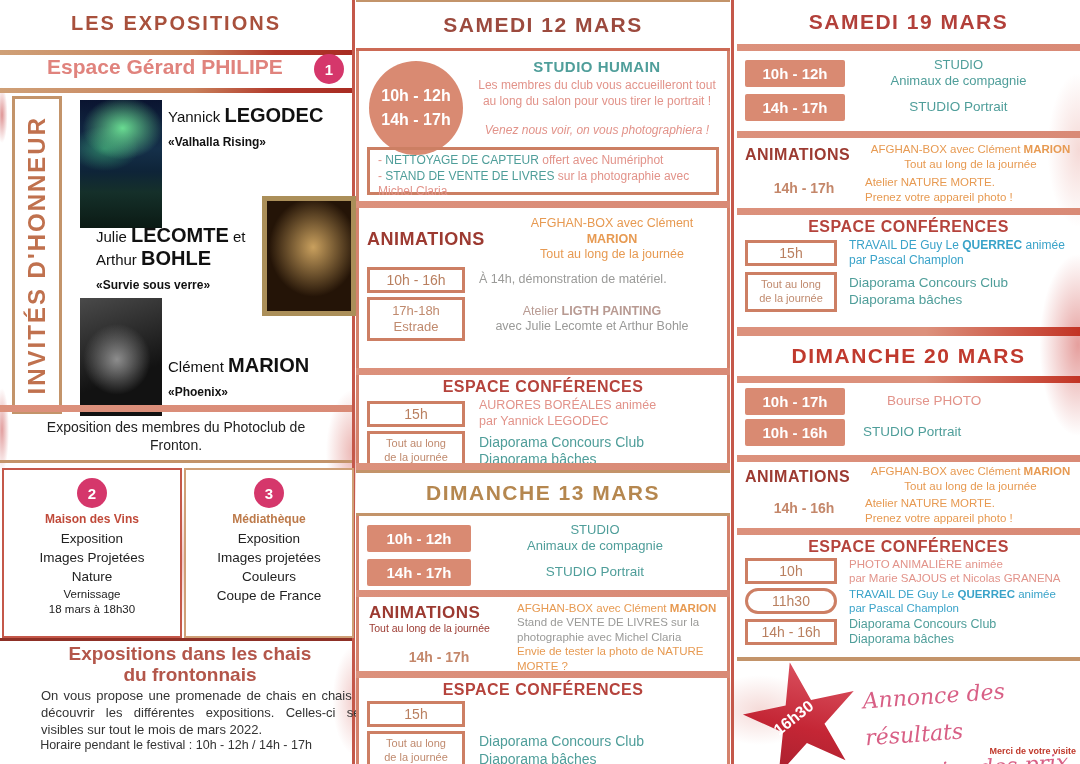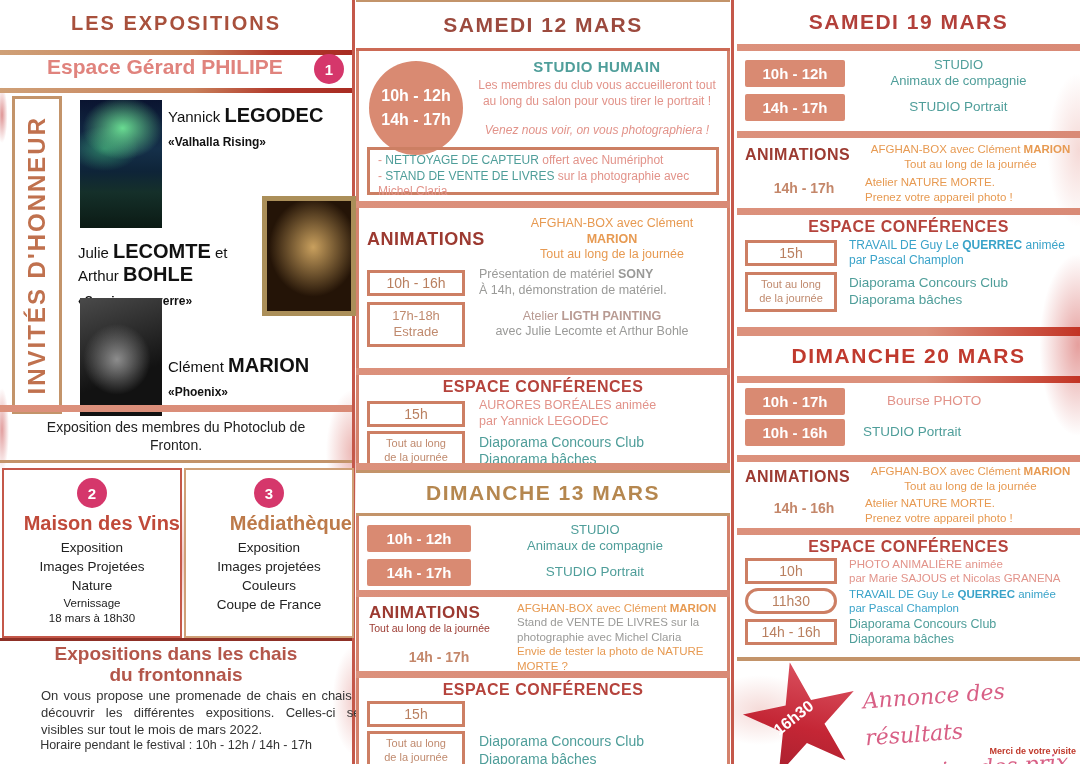--- a/index.html
+++ b/index.html
@@ -64,28 +64,28 @@
   #photo-body{left:80px;top:298px;width:82px;height:118px;
      background:radial-gradient(55% 40% at 45% 52%, #8d8d8d, rgba(20,20,20,0) 75%),
                 linear-gradient(160deg,#4a4a4a,#121212 65%);}
   .artist-name{font-size:15px;color:#111;}
   .artist-name .big{font-size:20px;font-weight:bold;}
   .artist-work{font-size:12px;font-weight:bold;color:#111;margin-top:8px;}
   .card{position:absolute;background:#fff;}
   #card-maison{left:2px;top:468px;width:176px;height:166px;border:2px solid #c4584a;}
   #card-media{left:184px;top:468px;width:166px;height:166px;border:2px solid #cfa077;}
   .card .badge{margin:8px auto 4px;}
-  .venue-name{font-weight:bold;font-size:20px;text-align:right;margin:2px 0 4px;}
+  .venue-name{font-weight:bold;font-size:12px;text-align:center;margin:2px 0 4px;}
   #card-maison .venue-name{color:#c04a3a;}
   #card-media .venue-name{color:#bd7a4a;}
   .venue-item{font-size:13.5px;text-align:center;color:#222;line-height:1.4;}
   .venue-small{font-size:11.5px;text-align:center;color:#222;line-height:1.3;}
   #maroon-line{position:absolute;left:0;top:638px;width:352px;height:3px;background:#8e3026;}
   .chais-title{position:absolute;left:0;top:644px;width:352px;text-align:center;font-weight:bold;
-               font-size:19px;line-height:1.1;color:#b3564a;}
+               font-size:19px;line-height:1.1;color:#b3564a;padding-left:14px;}
   .chais-body{position:absolute;left:5px;top:688px;width:342px;font-size:13px;color:#333;
               text-align:justify;line-height:1.3;margin-left:36px;}
   .chais-hours{position:absolute;left:0;top:738px;width:352px;text-align:center;font-size:12.5px;color:#333;}
   
   #col-mid{position:absolute;left:356px;top:0;width:374px;height:764px;z-index:3;display:flex;flex-direction:column;}
   .mid-sec{border-left:3px solid #d4826c;border-right:3px solid #d4826c;background:#fff;position:relative;overflow:hidden;}
   #mid-header{height:46px;border-top:2px solid #c3946a;border-bottom:3px solid #cc6a55;display:flex;align-items:center;justify-content:center;}
   #mid-header .day-title{color:#9c4a3e;}
   #dim13-header{height:40px;border-top:3px solid #c3946a;border-bottom:3px solid #c3946a;display:flex;align-items:center;justify-content:center;background:#fff;}
   #dim13-header .day-title{color:#b5874f;}
@@ -140,21 +140,21 @@
     </div>
 
     <div class="photo" id="photo-aurora"></div>
     <div class="abs" style="left:168px;top:104px;width:180px;">
       <div class="artist-name">
         <span>Yannick </span><span class="big">LEGODEC</span>
       </div>
       <div class="artist-work">«Valhalla Rising»</div>
     </div>
 
-    <div class="abs" style="left:78px;top:224px;width:190px;margin-top:16px;">
+    <div class="abs" style="left:96px;top:224px;width:190px;">
       <div class="artist-name">
         <span>Julie </span><span class="big">LECOMTE</span><span> et</span>
       </div>
       <div class="artist-name">
         <span>Arthur </span><span class="big">BOHLE</span>
       </div>
       <div class="artist-work">«Survie sous verre»</div>
     </div>
     <div class="photo" id="photo-hands"></div>
 
@@ -221,21 +221,20 @@
       <div class="row" style="margin-top:8px;">
         <div class="anim-head" style="width:138px;">ANIMATIONS</div>
         <div class="cell ctr orange" style="font-size:12.5px;">
           <div><span>AFGHAN-BOX avec Clément </span><span class="b">MARION</span></div>
           <div>Tout au long de la journée</div>
         </div>
       </div>
       <div class="row">
         <div class="tbox-line">10h - 16h</div>
         <div class="cell gray" style="font-size:12.5px;padding-left:14px;">
-          <div><span>Présentation de matériel </span><span class="b">SONY</span></div>
           <div>À 14h, démonstration de matériel.</div>
         </div>
       </div>
       <div class="row">
         <div class="tbox-line two" style="font-size:13px;">
           <div>17h-18h</div>
           <div>Estrade</div>
         </div>
         <div class="cell ctr gray" style="font-size:12.5px;">
           <div style="color:#b89a92;"><span>Atelier </span><span class="b">LIGTH PAINTING</span></div>

